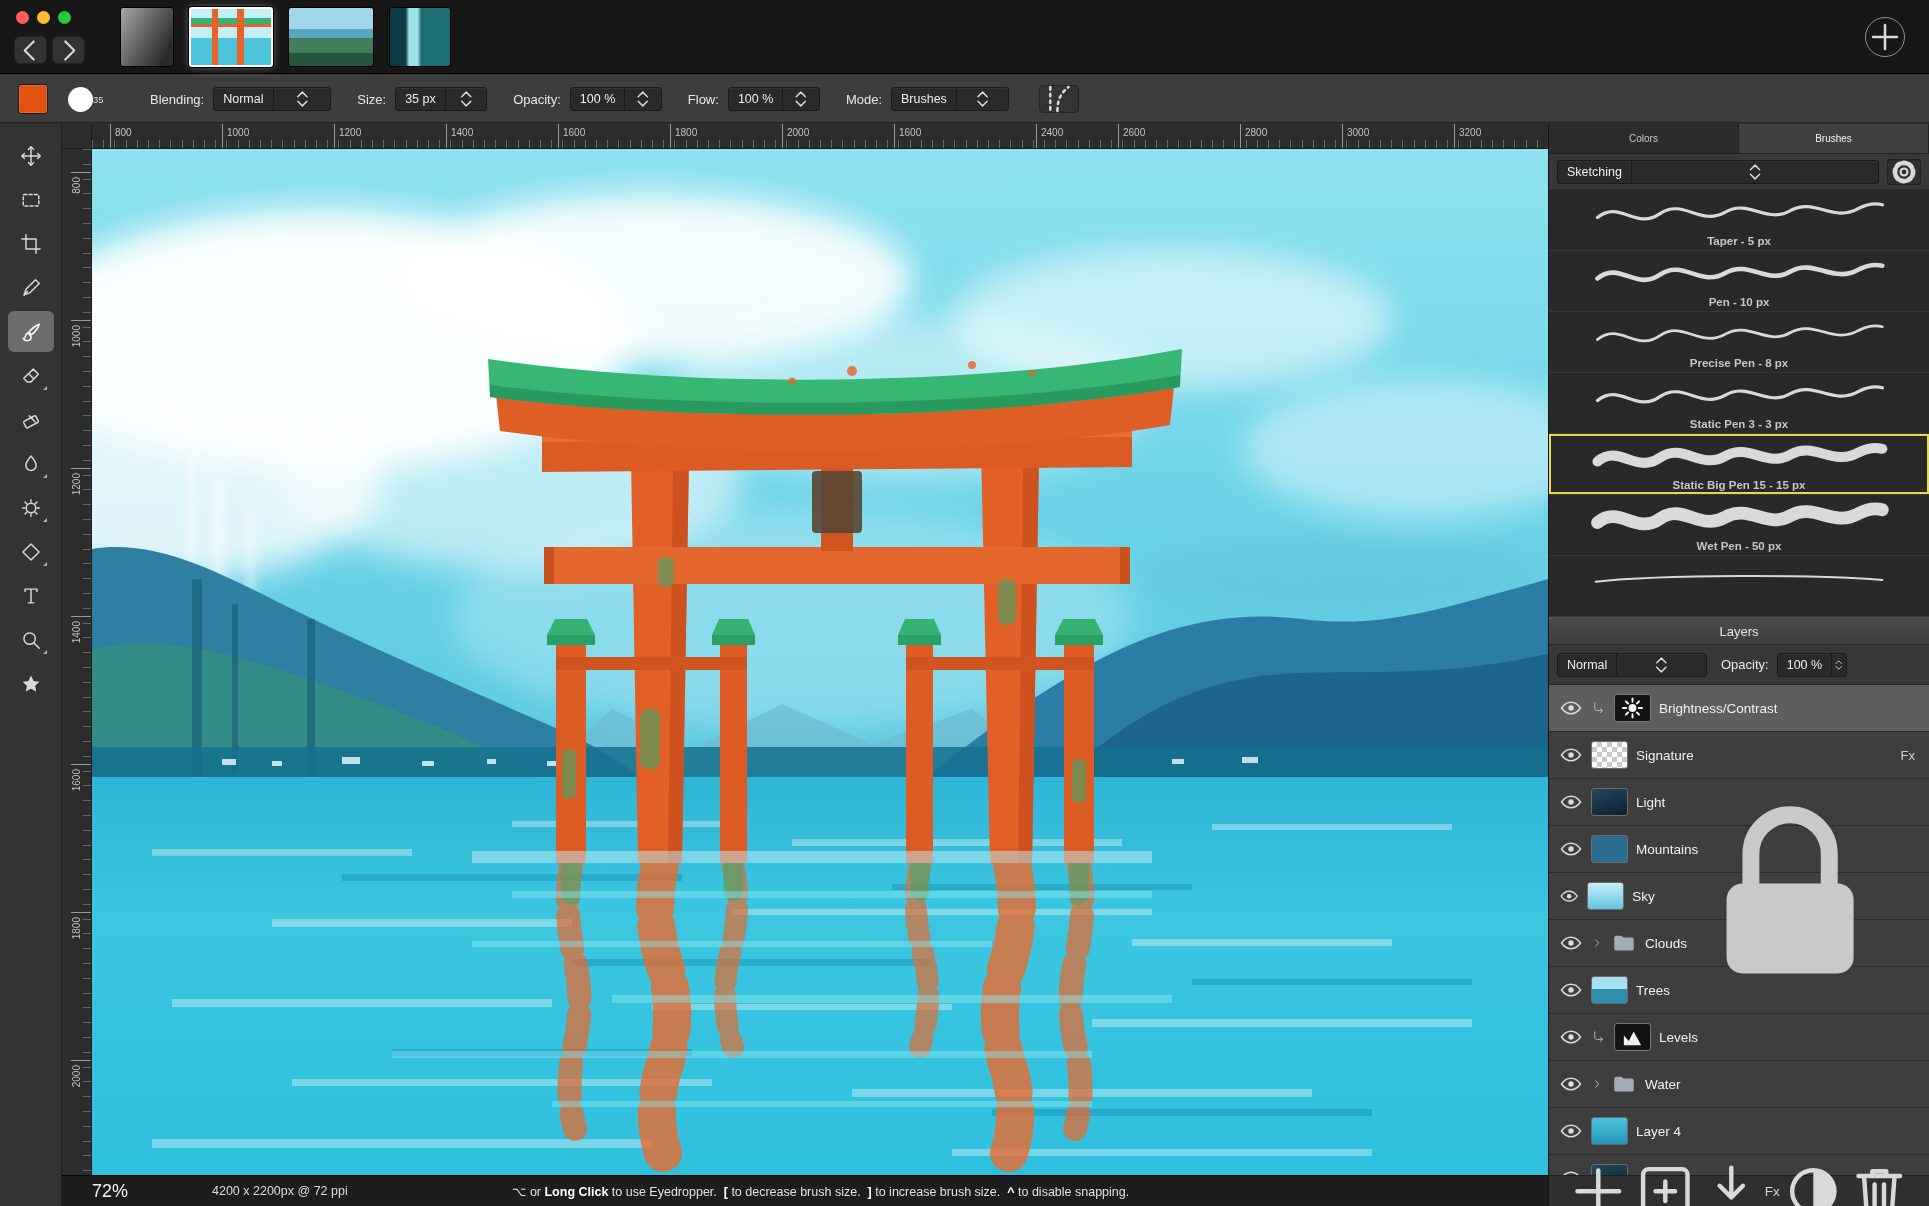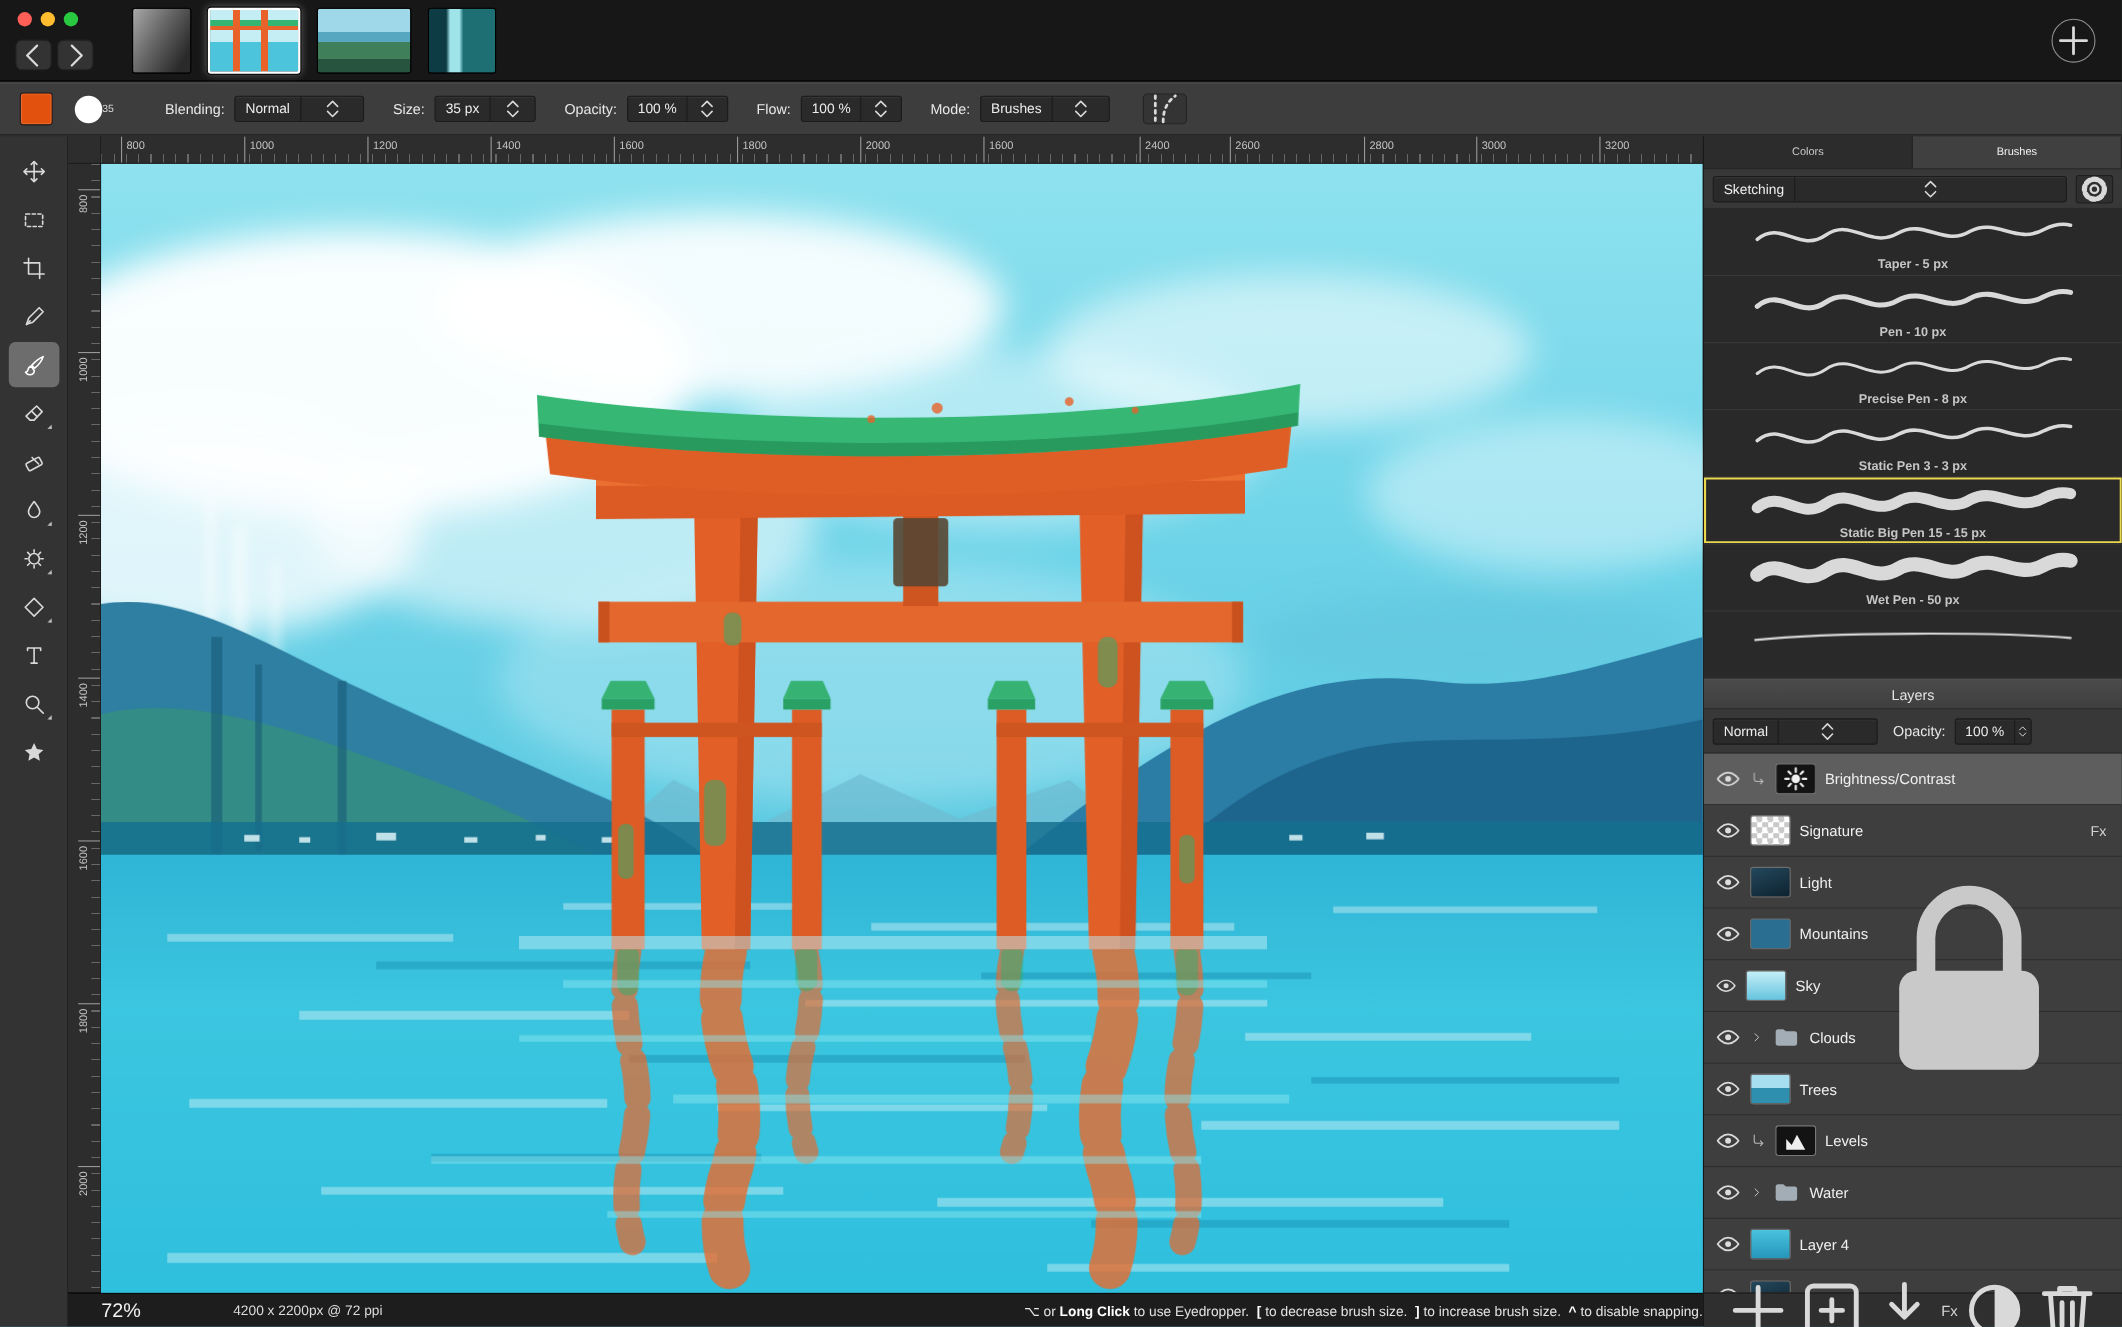--- a/index.html
+++ b/index.html
@@ -104,21 +104,21 @@
   .lr-lock svg { width:16px; height:16px; }
   .panel-footer { position:absolute; left:0; right:0; bottom:0; height:31px; background:#2f2f2f; border-top:1px solid #1d1d1d; display:flex; align-items:center; justify-content:space-between; padding:0 16px; }
   .panel-footer button { background:none; border:none; cursor:pointer; display:flex; align-items:center; justify-content:center; }
   .panel-footer svg { width:18px; height:18px; }
   .footer-fx { font-size:13.5px; color:#d5d5d5; font-family:"Liberation Sans",sans-serif; }
 
   
   .statusbar { position:absolute; left:62px; top:1175px; width:1486px; height:31px; background:#1d1d1d; border-top:1px solid #000; display:flex; align-items:center; padding:0 0 0 30px; }
   .sb-zoom { font-size:18px; color:#f2f2f2; width:120px; }
   .sb-doc { font-size:12.5px; color:#dcdcdc; width:300px; }
-  .sb-hints { flex:1; text-align:right; font-size:12.5px; color:#e2e2e2; white-space:pre; }
+  .sb-hints { flex:1; text-align:left; font-size:12.5px; color:#e2e2e2; white-space:pre; }
   .sb-hints b { color:#fff; }
 </style>
 </head>
 <body>
 
 <div class="app">
 
   <header class="titlebar">
     <div class="traffic">
       <span class="tl red"></span>

